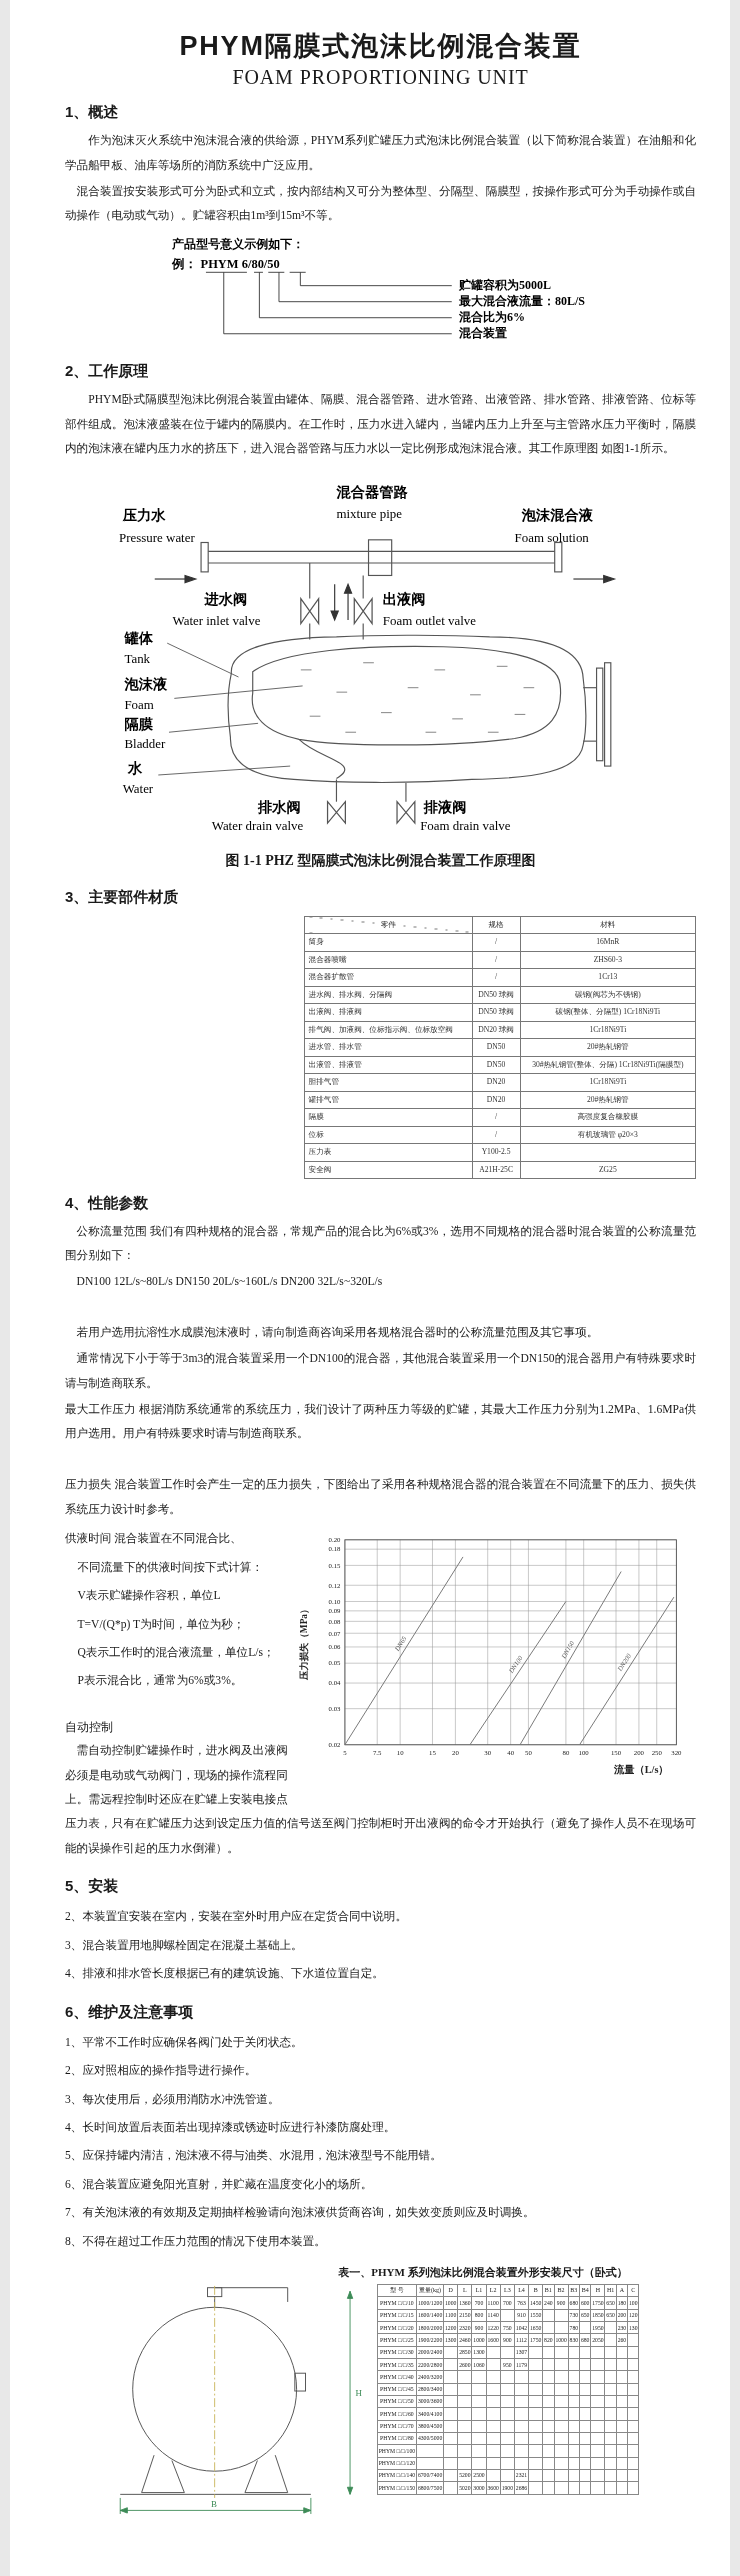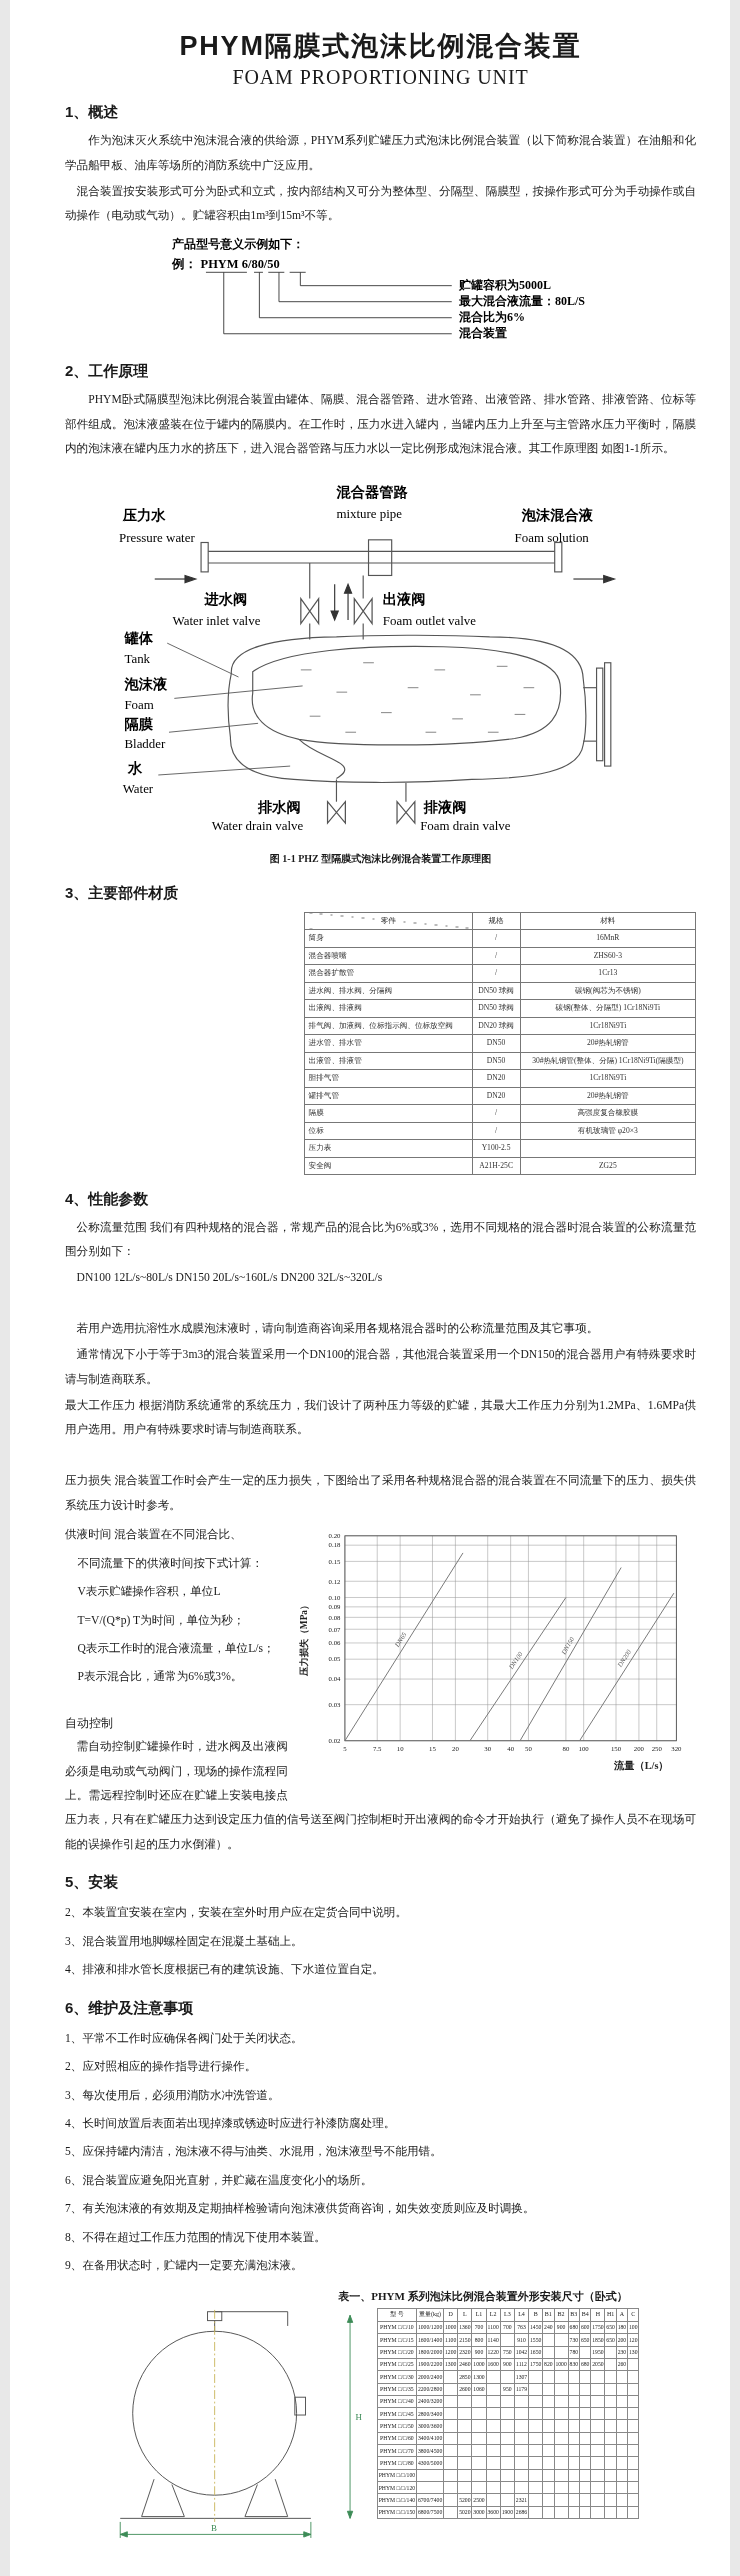--- a/index.html
+++ b/index.html
@@ -9,21 +9,21 @@
   .inner{padding:23px 34px 9px 55px;}
   .title-cn{text-align:center;font-family:"Liberation Sans",sans-serif;font-weight:bold;
             font-size:27px;letter-spacing:1.8px;margin:5.3px 0 1.8px 0;}
   .title-en{text-align:center;font-size:20px;letter-spacing:0.9px;margin:1.8px 0 12.5px 0;}
   .h-sec{font-family:"Liberation Sans",sans-serif;font-weight:bold;font-size:15px;margin:14.3px 0 7.1px 0;}
   p.body{font-size:11.6px;line-height:2.1;margin:1.8px 0;text-align:justify;}
   .ind2{text-indent:2em;} .ind1{text-indent:1em;}
   .model-svg{display:block;margin:5.3px 0 1.8px 105px;}
   svg text{font-family:"Liberation Serif",serif;}
   .fig-wrap{text-align:center;margin-top:3.6px;}
-  .fig-caption{text-align:center;font-size:10px;font-weight:bold;margin:16px 0 18px 0;}
+  .fig-caption{text-align:center;font-size:14px;font-weight:bold;margin:16px 0 18px 0;}
   .mat-table-wrap{margin:9px 0 7.1px 239px;}
   table{border-collapse:collapse;}
   .mat-table td,.mat-table th{border:0.9px solid #777;font-weight:normal;
       font-size:7.6px;padding:1.8px 3.6px;line-height:1.7;color:#333;}
   .mat-table td:nth-child(2),.mat-table td:nth-child(3),
   .mat-table th:nth-child(2),.mat-table th:nth-child(3){text-align:center;}
   .mat-table th:first-child{background:
       linear-gradient(to top right,transparent 49.6%,#777 49.6%,#777 50.4%,transparent 50.4%);}
   .perf-flex{margin-top:3.6px;}
   .chart-box{float:right;width:401px;margin:3.6px 0 1.8px 7.1px;}
@@ -351,21 +351,20 @@
   <div class="h-sec">6、维护及注意事项</div>
   <div class="doc-items">
         <div>1、平常不工作时应确保各阀门处于关闭状态。</div>
         <div>2、应对照相应的操作指导进行操作。</div>
         <div>3、每次使用后，必须用消防水冲洗管道。</div>
         <div>4、长时间放置后表面若出现掉漆或锈迹时应进行补漆防腐处理。</div>
         <div>5、应保持罐内清洁，泡沫液不得与油类、水混用，泡沫液型号不能用错。</div>
         <div>6、混合装置应避免阳光直射，并贮藏在温度变化小的场所。</div>
         <div>7、有关泡沫液的有效期及定期抽样检验请向泡沫液供货商咨询，如失效变质则应及时调换。</div>
         <div>8、不得在超过工作压力范围的情况下使用本装置。</div>
-        <div>9、在备用状态时，贮罐内一定要充满泡沫液。</div>
       </div>
 
   <div class="tab-caption">表一、PHYM 系列泡沫比例混合装置外形安装尺寸（卧式）</div>
   <div class="tab-row">
     <svg width="310" height="239" viewBox="0 0 348 268">
       <g stroke="#555" stroke-width="1.1" fill="none">
         <circle cx="168" cy="118" r="92"></circle>
         <line x1="168" y1="26" x2="168" y2="14"></line>
         <rect x="160" y="4" width="16" height="10"></rect>
         <polyline points="168,4 250,4 250,20"></polyline>

